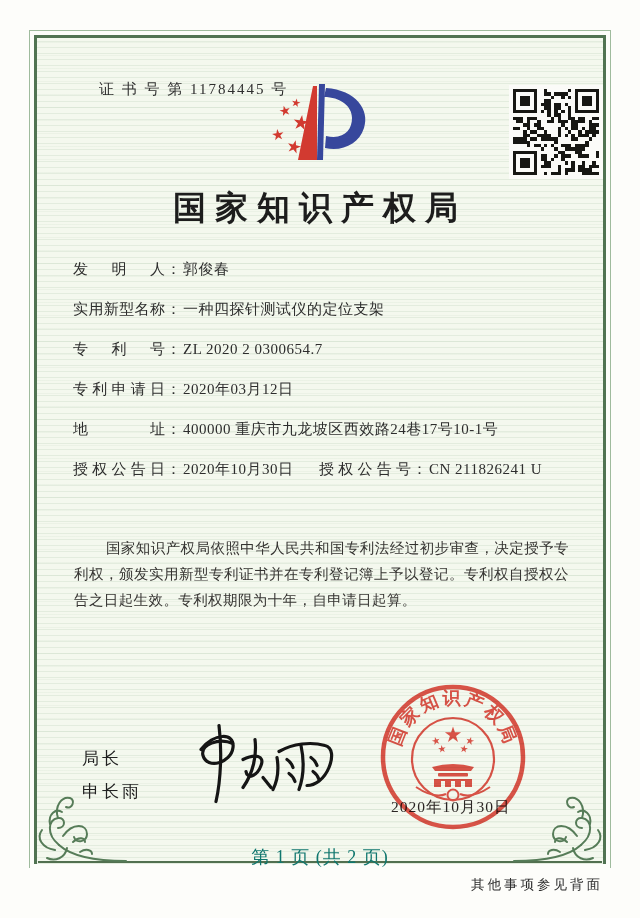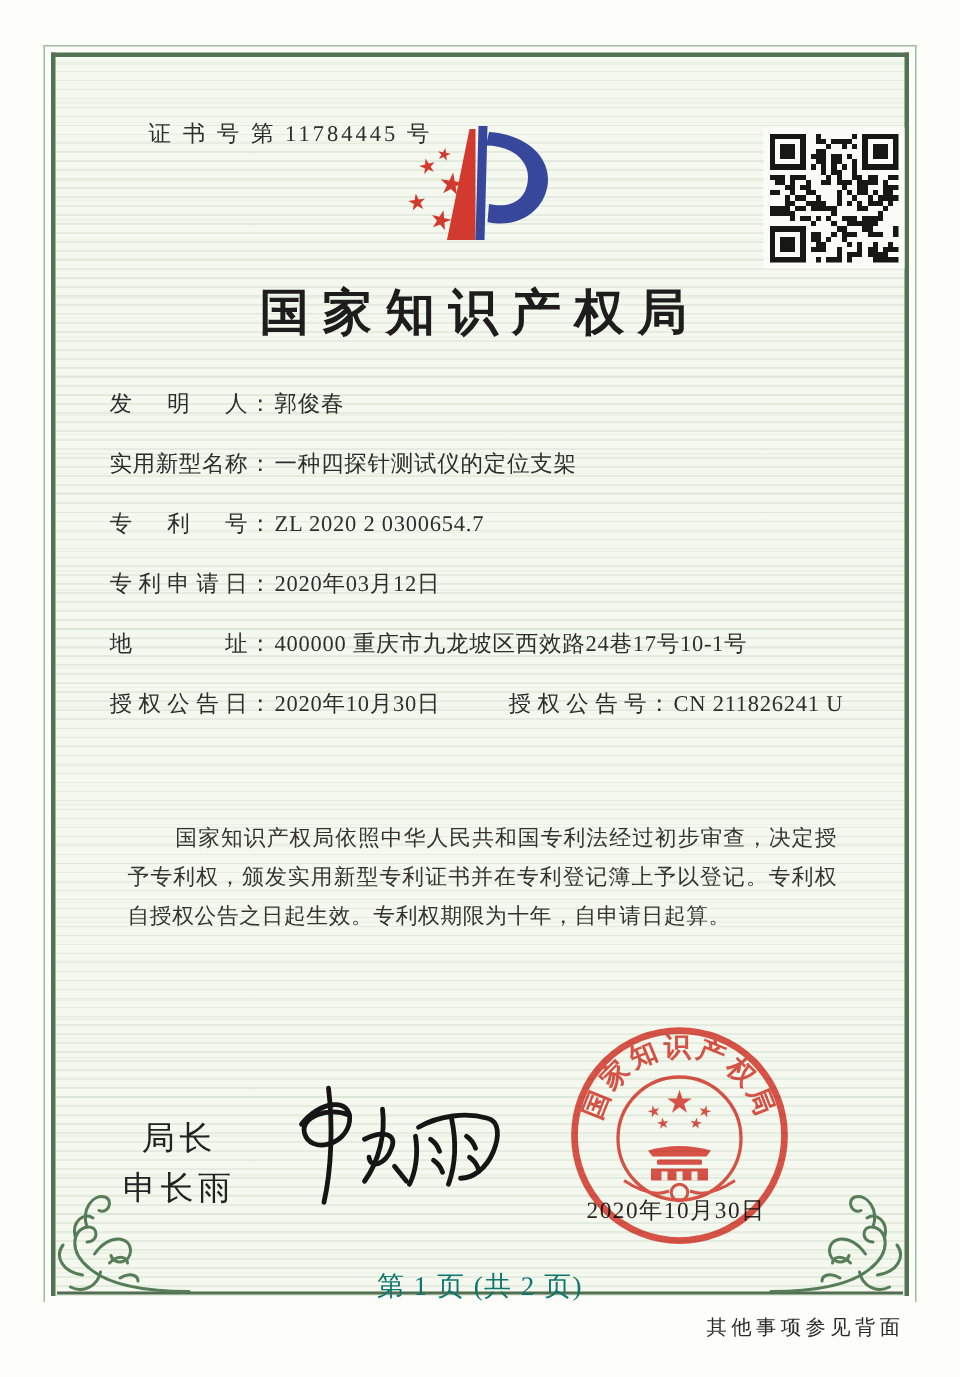--- a/index.html
+++ b/index.html
@@ -51,32 +51,32 @@
   
   .fields{position:absolute;left:73px;top:260px;right:50px;font-size:15px;color:#2d2d2d;}
   .frow{height:40px;position:relative;white-space:nowrap;}
   .flabel{
     display:inline-block;width:92px;
     text-align:justify;text-align-last:justify;text-justify:inter-word;
     vertical-align:top;
   }
   .fcolon{display:inline-block;margin:0 2px 0 1px;}
   .fvalue{display:inline-block;letter-spacing:0.5px;}
-  .fsecond{position:absolute;left:246px;top:0;white-space:nowrap;margin-left:20px;}
+  .fsecond{position:absolute;left:246px;top:0;white-space:nowrap;}
   
   .body-text{
     position:absolute;left:70px;top:531px;width:503px;
     font-size:14.5px;line-height:26px;text-align:justify;
     color:#353331;letter-spacing:0.4px;
   }
-  .body-text p{margin:15px;text-indent:2.2em;}
+  .body-text p{margin:4px;text-indent:2.2em;}
   
   .director{
     position:absolute;left:82px;top:742px;
-    font-size:22px;line-height:33px;color:#222;letter-spacing:3px;text-align:center;
+    font-size:17px;line-height:33px;color:#222;letter-spacing:3px;
   }
   .signature{position:absolute;left:183px;top:720px;width:160px;height:88px;}
   
   .seal{
     position:absolute;left:368px;top:675px;width:170px;height:170px;
     mix-blend-mode:multiply;opacity:0.92;z-index:5;
   }
   .seal-date{
     position:absolute;left:391px;top:797px;
     font-size:15.5px;letter-spacing:1px;color:#2b2624;z-index:4;

